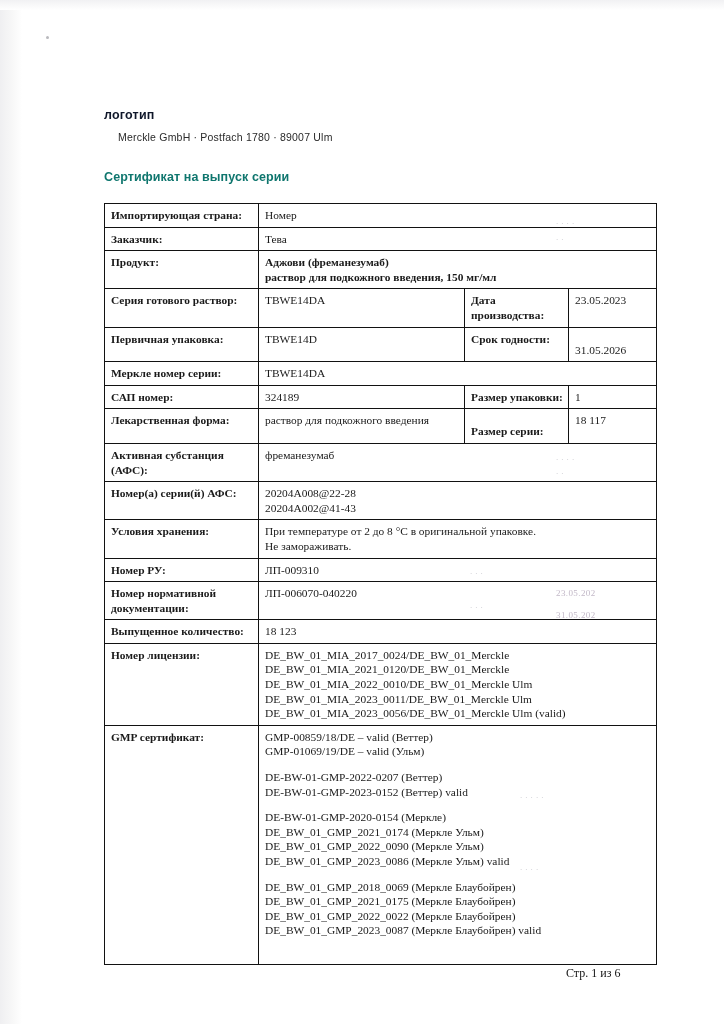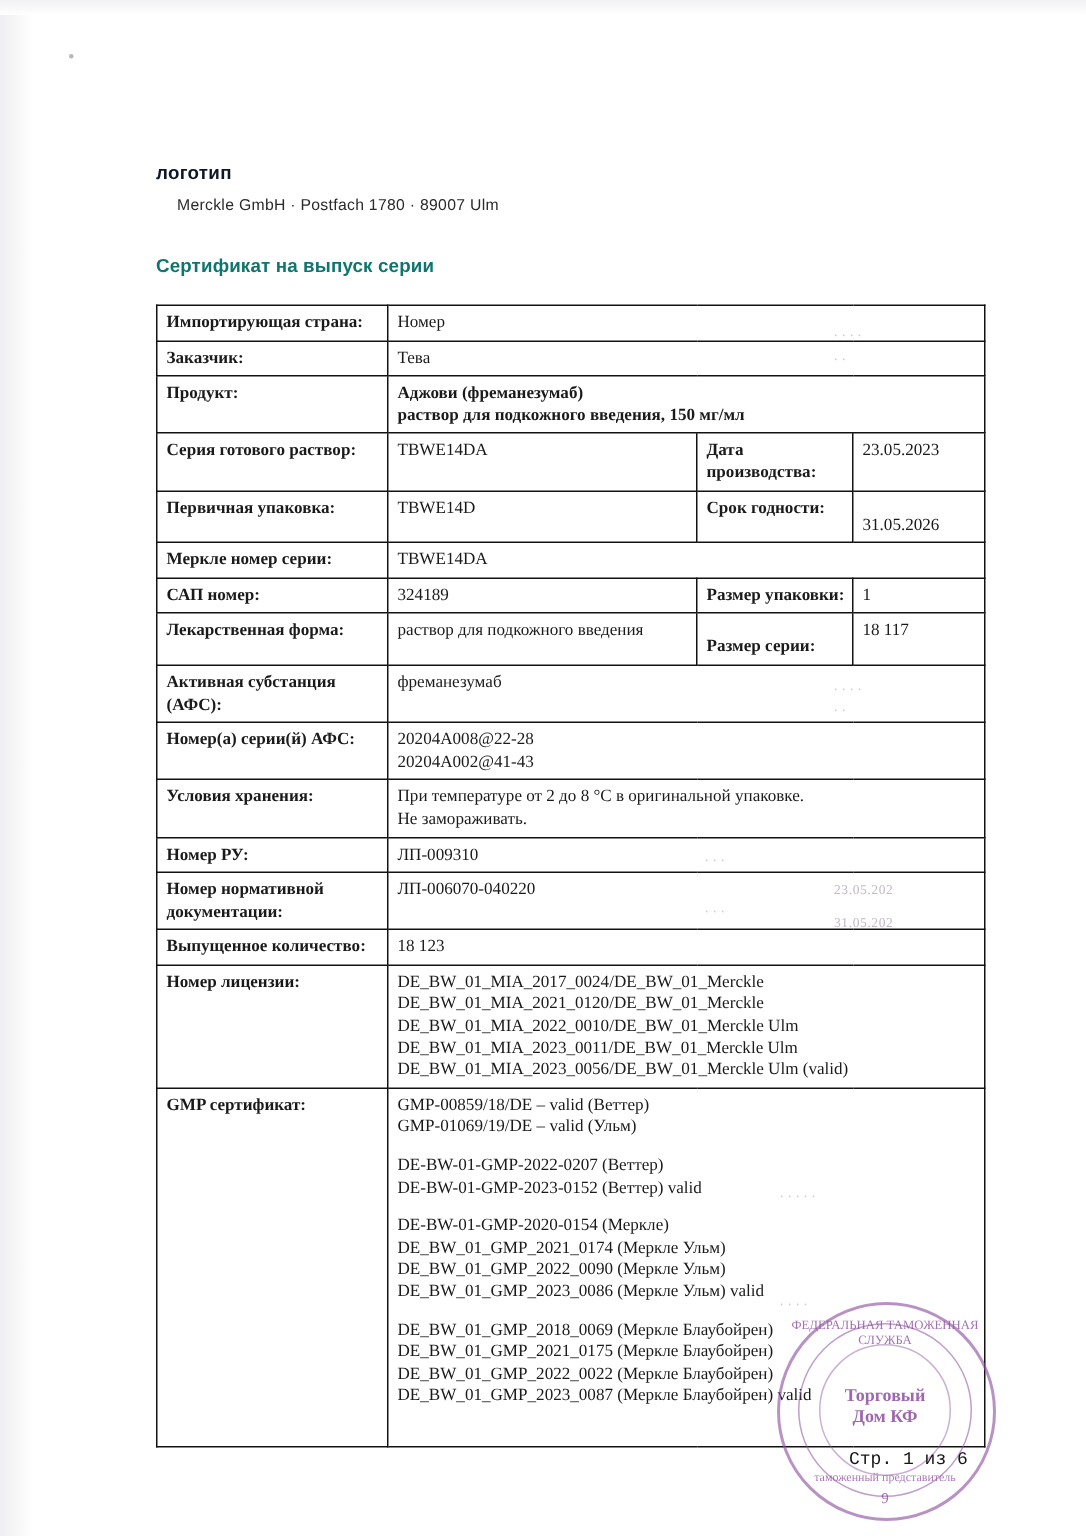--- a/index.html
+++ b/index.html
@@ -196,21 +196,21 @@
     color: #8d4f9e;
     font-size: 10px;
     font-family: "Liberation Serif", serif;
     opacity: .8;
   }
 
   .page-num {
     position: absolute;
     left: 566px;
     top: 966px;
-    font-family: Liberation Mono, monospace;
+    font-family: Liberation Serif, serif;
     font-size: 12px;
     color: #141414;
     text-align: right;
   }
 </style>
 </head>
 <body>
 
 <div class="page">
 
@@ -354,28 +354,16 @@
   <div class="ghost g2">. .</div>
   <div class="ghost g3">. . . .</div>
   <div class="ghost g4">. .</div>
   <div class="ghost g5">. . .</div>
   <div class="ghost g6">23.05.202</div>
   <div class="ghost g7">31.05.202</div>
   <div class="ghost g8">. . .</div>
   <div class="ghost g9">. . . . .</div>
   <div class="ghost g10">. . . .</div>
 
-  <div class="stamp">
-    <div class="ring"></div>
-    <div class="ring inner"></div>
-    <div class="ring inner2"></div>
-    <div class="st-top">ФЕДЕРАЛЬНАЯ ТАМОЖЕННАЯ СЛУЖБА</div>
-    <div class="st-mid">
-      <span class="ln">Торговый</span>
-      <span class="ln">Дом КФ</span>
-    </div>
-    <div class="st-bot">таможенный представитель</div>
-    <div class="st-num">9</div>
-  </div>
 
   <div class="page-num">Стр. 1 из 6</div>
 
 </div>
 
 </body></html>

